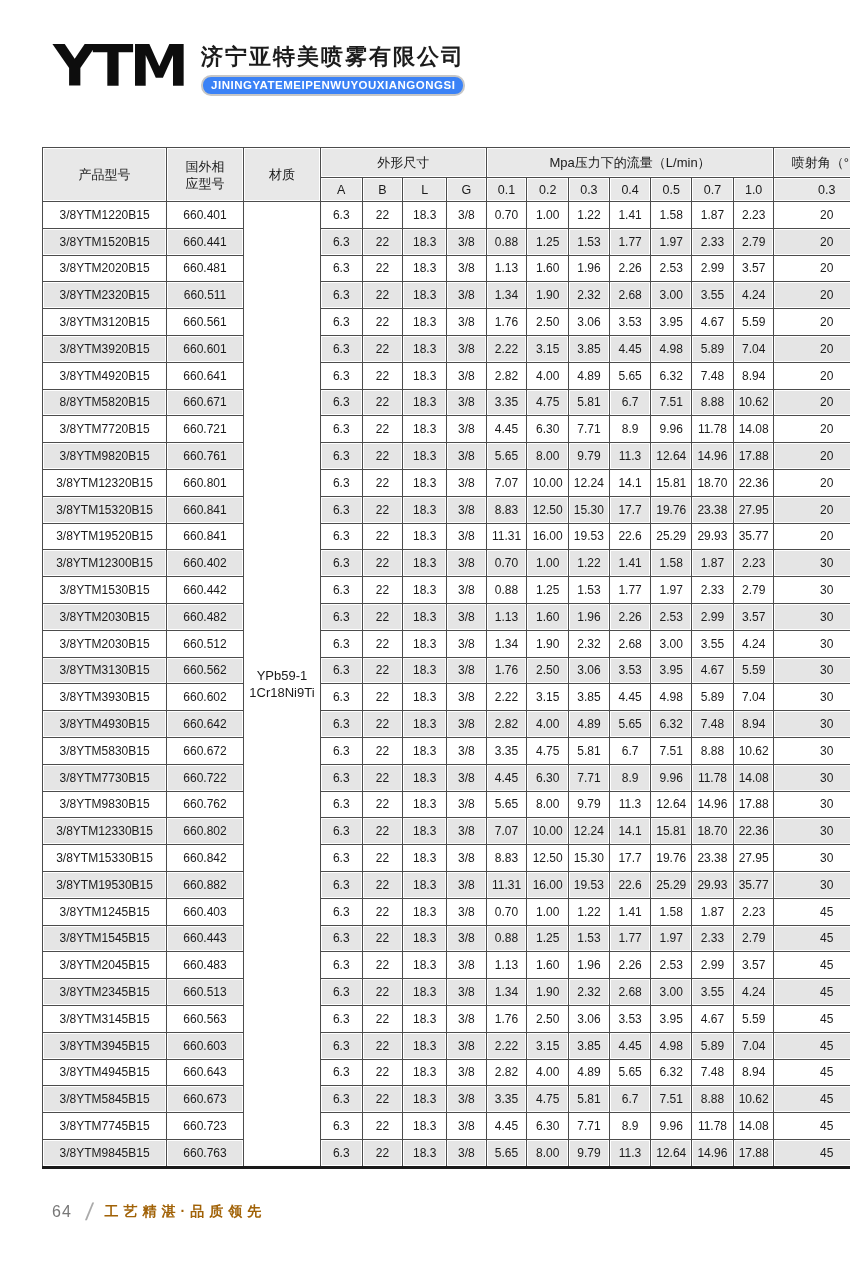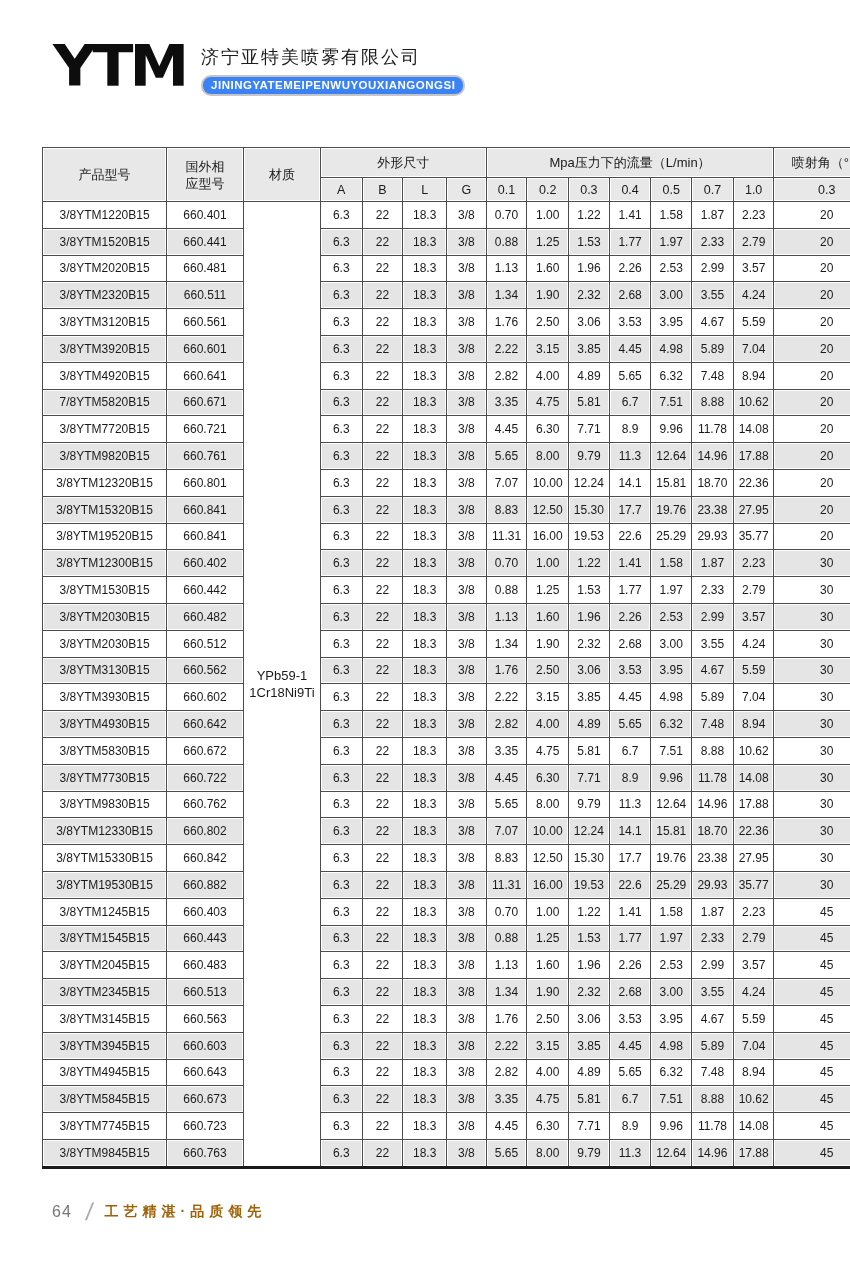--- a/index.html
+++ b/index.html
@@ -9,21 +9,21 @@
     overflow:hidden;
   }
   
   .logo-block{position:absolute;left:53px;top:38px;display:flex;align-items:flex-start;}
   .logo-mark{
     font-family:"DejaVu Sans","Liberation Sans",sans-serif;
     font-weight:900;font-size:60px;line-height:56px;letter-spacing:-4px;color:#0d0d0d;
     transform:scaleY(.95);margin-right:16px;
   }
   .logo-text{display:flex;flex-direction:column;padding-top:4px;}
-  .company-cn{font-size:18px;font-weight:normal;color:#1c1c1c;letter-spacing:2px;line-height:30px;}
+  .company-cn{font-size:22px;font-weight:bold;color:#1c1c1c;letter-spacing:2px;line-height:30px;}
   .company-pinyin{
     margin-top:3px;align-self:flex-start;
     background:#3b82f6;color:#ffffff;border:2px solid #c6c6c6;border-radius:10px;
     font-size:11.5px;font-weight:bold;letter-spacing:.5px;padding:1px 8px 2px 8px;line-height:14px;
   }
   
   .table-wrap{position:absolute;left:42px;top:147px;}
   table.catalog{
     border-collapse:collapse;table-layout:fixed;width:838px;
     border:1px solid #333333;border-bottom:3px solid #1a1a1a;padding-left:22px;
@@ -215,21 +215,21 @@
           <td>2.82</td>
           <td>4.00</td>
           <td>4.89</td>
           <td>5.65</td>
           <td>6.32</td>
           <td>7.48</td>
           <td>8.94</td>
           <td>20</td>
         </tr>
         <tr>
-          <td>7/8YTM5820B15</td>
+          <td>8/8YTM5820B15</td>
           <td>660.671</td>
           <td>6.3</td>
           <td>22</td>
           <td>18.3</td>
           <td>3/8</td>
           <td>3.35</td>
           <td>4.75</td>
           <td>5.81</td>
           <td>6.7</td>
           <td>7.51</td>

